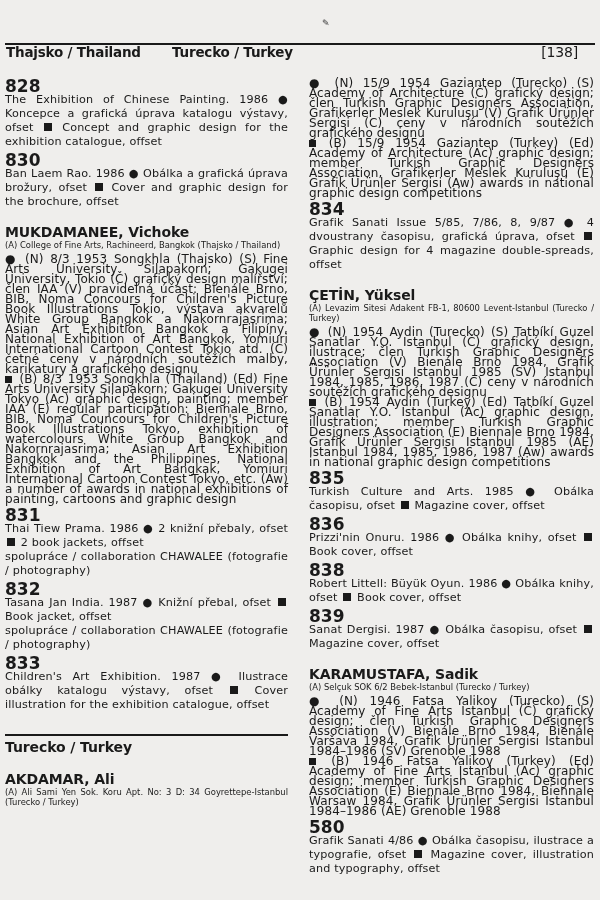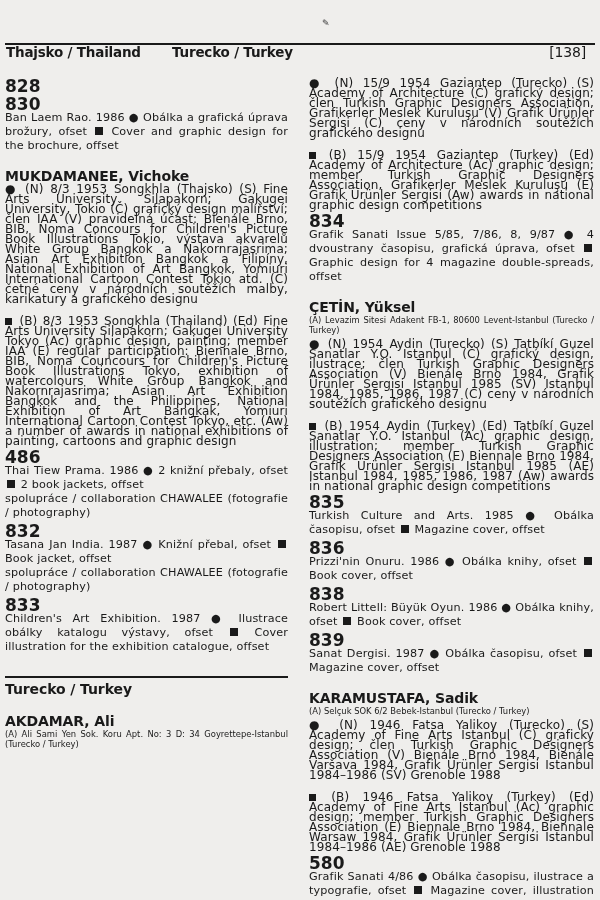--- a/index.html
+++ b/index.html
@@ -11,68 +11,70 @@
       position: relative;
     }
     .smudge { position: absolute; left: 322px; top: 18px; font-size: 9px; color: #333; }
     .top-rule { position: absolute; left: 5px; right: 5px; top: 43px; height: 2px; background: #1a1a1a; }
     .running-head {
       position: absolute; left: 5px; right: 6px; top: 44px; height: 20px;
       font-size: 13.5px; font-weight: bold; letter-spacing: -0.2px;
     }
     .running-head .left { position: absolute; left: 1px; top: 0; }
     .running-head .mid { position: absolute; left: 167px; top: 0; }
-    .running-head .page { position: absolute; right: 8px; top: 0; font-weight: normal; font-size: 14px; }
+    .running-head .page { position: absolute; right: 16px; top: 0; font-weight: normal; font-size: 14px; }
 
     .col { position: absolute; top: 80px; width: 283px; }
     .col.left { left: 5px; }
     .col.right { left: 309px; width: 285px; top: 78px; }
 
     .entry { margin-bottom: 5px; }
     .num { font-weight: bold; font-size: 17px; line-height: 13px; }
     .work { font-size: 11.2px; line-height: 14px; text-align: justify; letter-spacing: 0.15px; }
     .sq {
       display: inline-block; width: 8px; height: 8px; background: #1a1a1a;
       vertical-align: 0px; margin: 0 2px;
     }
     .artist-name { font-weight: bold; font-size: 14px; line-height: 15px; margin-top: 16px; letter-spacing: -0.1px; }
     .addr { font-size: 8.4px; line-height: 10px; text-align: justify; margin-bottom: 4px; }
     .bio { font-size: 12px; line-height: 10px; text-align: justify; letter-spacing: 0.1px; }
-    .bio + .bio { margin-top: 12px; }
+    .bio + .bio { margin-top: 0; }
     .bio-block { margin-bottom: 5px; }
 
     .section-rule { height: 2px; background: #1a1a1a; margin-top: 22px; width: 283px; }
     .section-title { font-weight: bold; font-size: 14px; line-height: 18px; margin-top: 2px; letter-spacing: -0.1px; }
   </style>
 </head>
 <body>
 
 <div class="smudge">✎</div>
 <div class="top-rule"></div>
 <div class="running-head">
   <span class="left">Thajsko / Thailand</span>
   <span class="mid">Turecko / Turkey</span>
   <span class="page">[138]</span>
 </div>
 
 <div class="col left">
   <div class="entry">
     <div class="num">828</div>
+    <div class="work"><span>The Exhibition of Chinese Painting. 1986 ● Koncepce a grafická úprava katalogu výstavy, ofset</span> <span class="sq"></span> <span>Concept and graphic design for the exhibition catalogue, offset</span></div>
   </div>
   <div class="entry">
     <div class="num">830</div>
     <div class="work"><span>Ban Laem Rao. 1986 ● Obálka a grafická úprava brožury, ofset</span> <span class="sq"></span> <span>Cover and graphic design for the brochure, offset</span></div>
   </div>
 
   <div class="artist-name">MUKDAMANEE, Vichoke</div>
+  <div class="addr">(A) College of Fine Arts, Rachineerd, Bangkok (Thajsko / Thailand)</div>
   <div class="bio">● (N) 8/3 1953 Songkhla (Thajsko) (S) Fine Arts University Silapakorn; Gakugei University, Tokio (Č) grafický design malířství; člen IAA (V) pravidelná účast: Bienále Brno, BIB, Noma Concours for Children's Picture Book Illustrations Tokio, výstava akvarelů White Group Bangkok a Nakornrajasrima; Asian Art Exhibition Bangkok a Filipíny, National Exhibition of Art Bangkok, Yomiuri International Cartoon Contest Tokio atd. (C) četné ceny v národních soutěžích malby, karikatury a grafického designu</div>
   <div class="bio bio-block"><span class="sq" style="width:7px;height:7px;margin-left:0"></span> <span>(B) 8/3 1953 Songkhla (Thailand) (Ed) Fine Arts University Silapakorn; Gakugei University Tokyo (Ac) graphic design, painting; member IAA (E) regular participation: Biennale Brno, BIB, Noma Councours for Children's Picture Book Illustrations Tokyo, exhibition of watercolours White Group Bangkok and Nakornrajasrima; Asian Art Exhibition Bangkok and the Philippines, National Exhibition of Art Bangkak, Yomiuri International Cartoon Contest Tokyo, etc. (Aw) a number of awards in national exhibitions of painting, cartoons and graphic design</span></div>
 
   <div class="entry">
-    <div class="num">486</div>
+    <div class="num">831</div>
     <div class="work"><span>Thai Tiew Prama. 1986 ● 2 knižní přebaly, ofset</span> <span class="sq"></span> <span>2 book jackets, offset</span></div>
     <div class="work">spolupráce / collaboration CHAWALEE (fotografie / photography)</div>
   </div>
   <div class="entry">
     <div class="num">832</div>
     <div class="work"><span>Tasana Jan India. 1987 ● Knižní přebal, ofset</span> <span class="sq"></span> <span>Book jacket, offset</span></div>
     <div class="work">spolupráce / collaboration CHAWALEE (fotografie / photography)</div>
   </div>
   <div class="entry">
     <div class="num">833</div>

